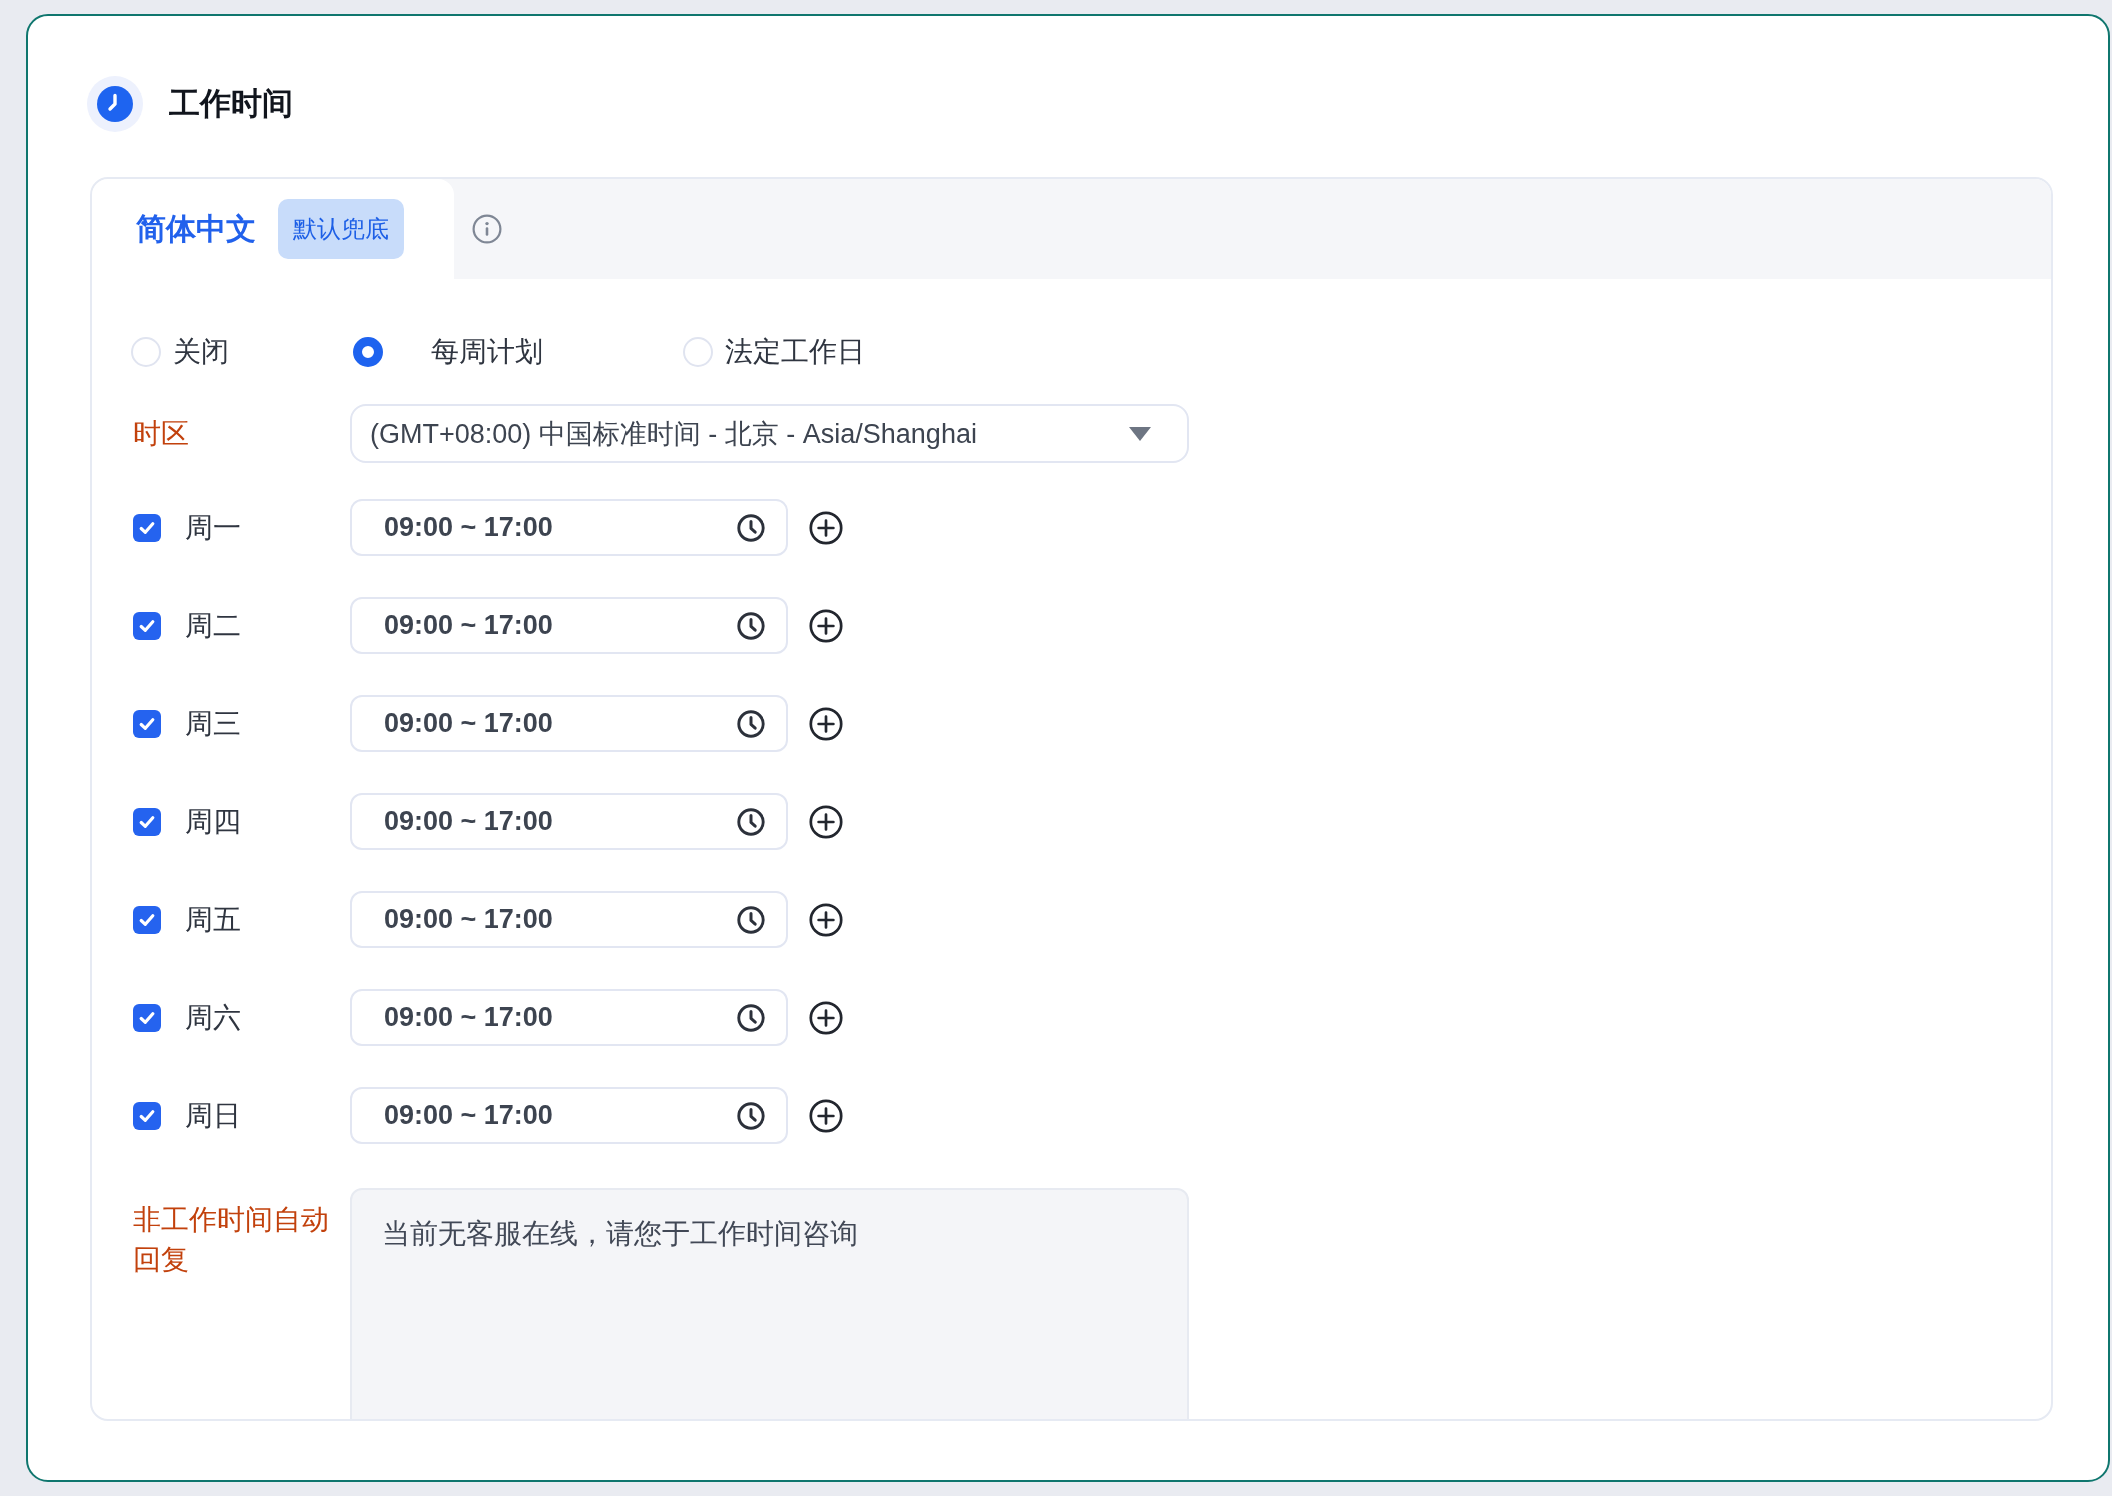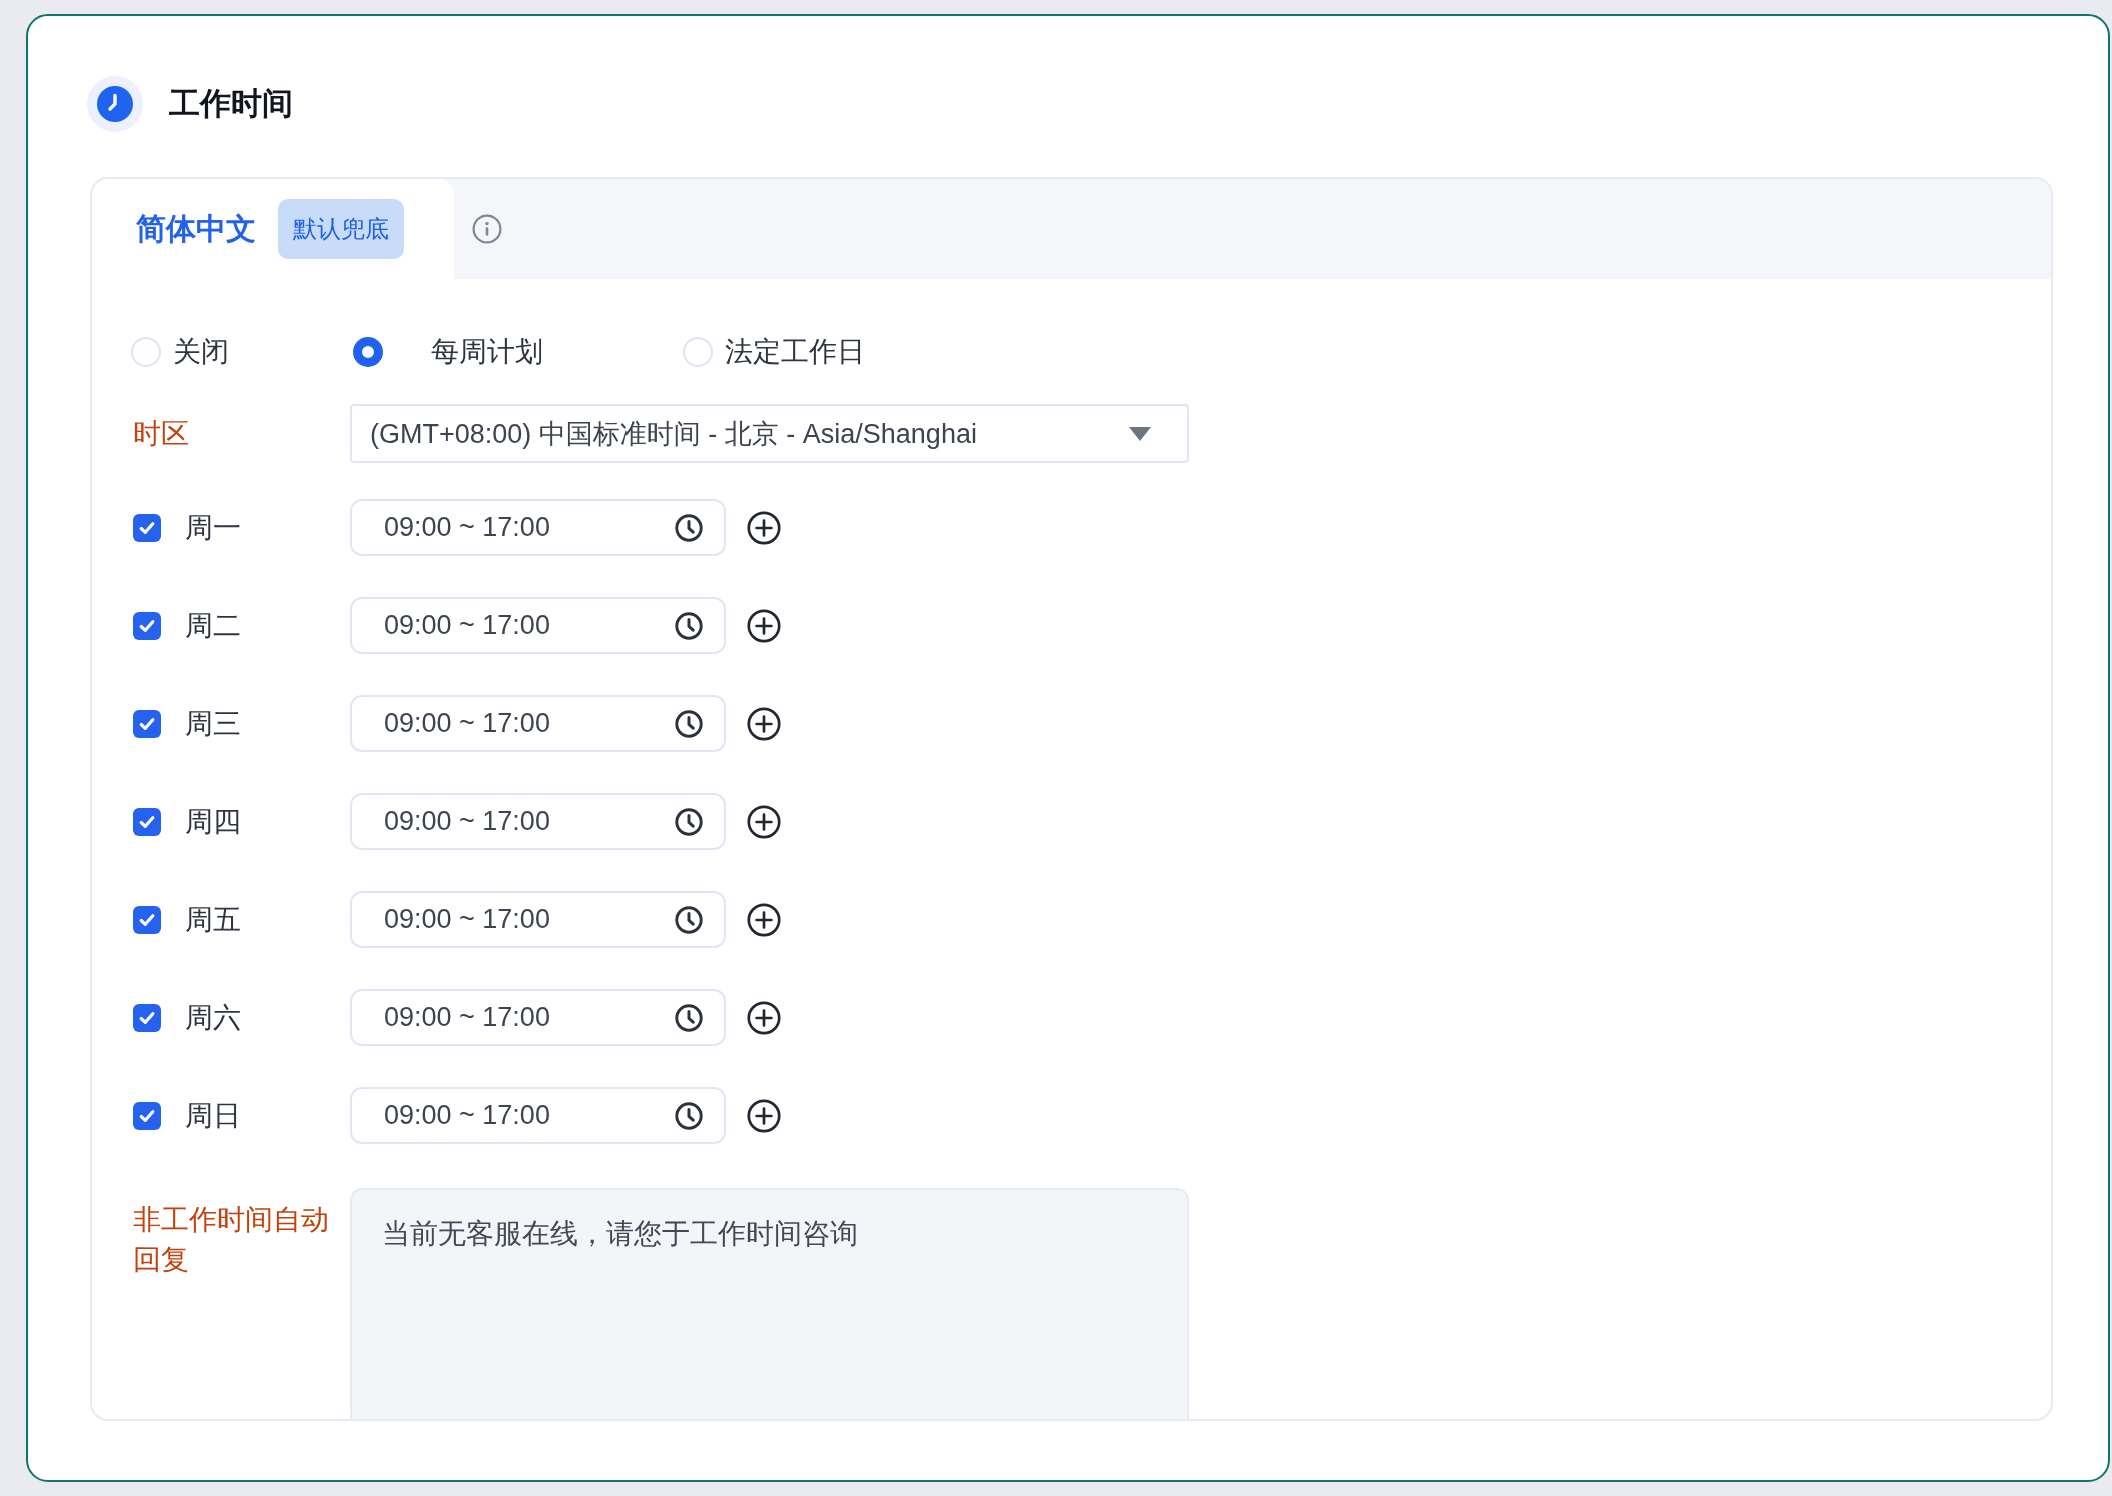--- a/index.html
+++ b/index.html
@@ -42,36 +42,36 @@
   .mode-item:nth-child(2){margin-left:124px;gap:48px;}
   .mode-item:nth-child(3){margin-left:140px;}
   .radio{width:30px;height:30px;border-radius:50%;box-sizing:border-box;
     border:2px solid #e0e4f0;background:#fff;flex:0 0 auto;}
   .radio.selected{border:9px solid #1e63ef;}
   .mode-label{font-size:28px;color:#2f3540;white-space:nowrap;}
   .tz-row{margin-top:37px;padding-left:41px;height:59px;}
   .field-label{width:217px;box-sizing:border-box;font-size:28px;color:#c2410c;flex:0 0 auto;}
   .select{
     width:839px;height:59px;box-sizing:border-box;background:#fff;
-    border:2px solid #e2e6f2;border-radius:4px;cursor:pointer;
+    border:2px solid #e2e6f2;border-radius:16px;cursor:pointer;
     display:flex;align-items:center;padding:0 36px 0 18px;
   }
   .select-text{font-size:27px;color:#3d4450;flex:1 1 auto;white-space:nowrap;}
   .caret{width:0;height:0;border-left:11px solid transparent;border-right:11px solid transparent;
     border-top:14px solid #6d7582;flex:0 0 auto;}
   .day-row{margin-top:41px;padding-left:41px;height:57px;}
   .day-row.first{margin-top:36px;}
   .day-col{width:217px;box-sizing:border-box;display:flex;align-items:center;gap:24px;flex:0 0 auto;}
   .checkbox{width:28px;height:28px;border-radius:6px;background:#2563ef;cursor:pointer;
     display:flex;align-items:center;justify-content:center;flex:0 0 auto;}
   .day-label{font-size:28px;color:#2f3540;white-space:nowrap;}
   .time-input{
-    width:376px;height:57px;box-sizing:border-box;background:#fff;
+    width:438px;height:57px;box-sizing:border-box;background:#fff;
     border:2px solid #e2e6f2;border-radius:12px;cursor:pointer;
-    display:flex;align-items:center;padding:0 20px 0 32px;
+    display:flex;align-items:center;padding:0 20px 0 32px;font-weight:bold;
   }
   .time-text{font-size:27px;color:#3d4450;white-space:nowrap;}
   .time-input .clock-sm{margin-left:auto;display:flex;}
   .plus-btn{margin-left:20px;width:36px;height:36px;padding:0;border:none;background:transparent;
     cursor:pointer;display:flex;align-items:center;justify-content:center;}
   .reply-row{margin-top:44px;padding-left:41px;align-items:flex-start;}
   .reply-label{padding-top:12px;line-height:40px;width:217px;}
   .textarea{
     width:839px;height:245px;box-sizing:border-box;resize:none;outline:none;
     background:#f4f5f8;border:2px solid #e7eaf1;border-radius:12px;

